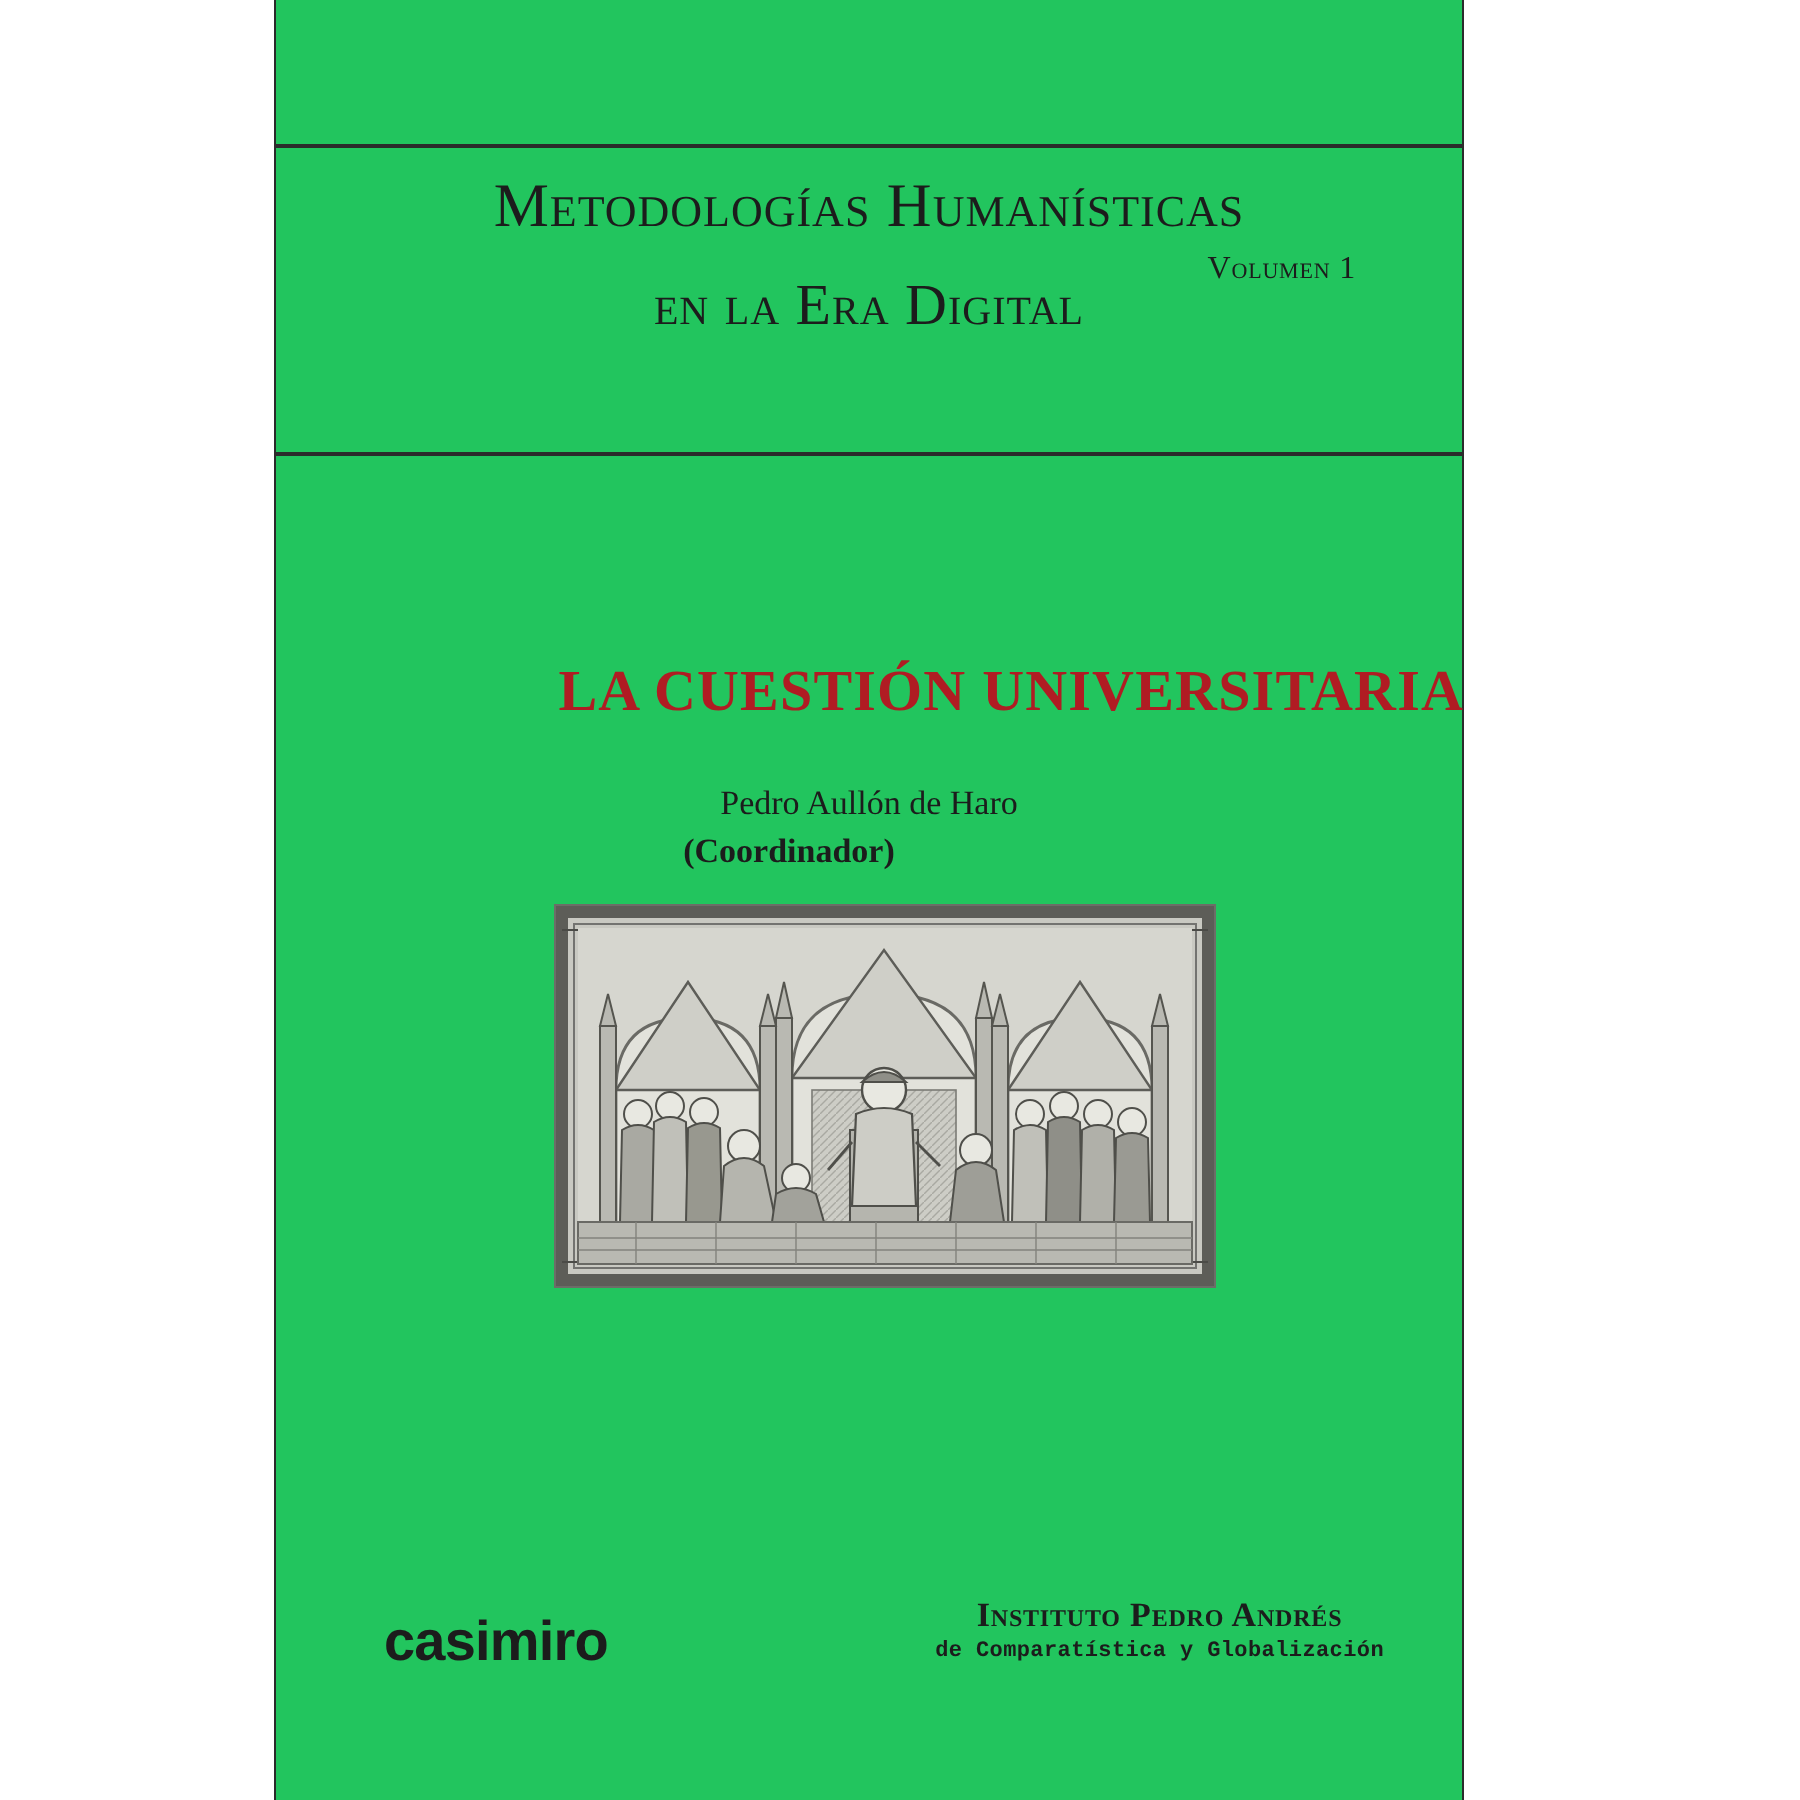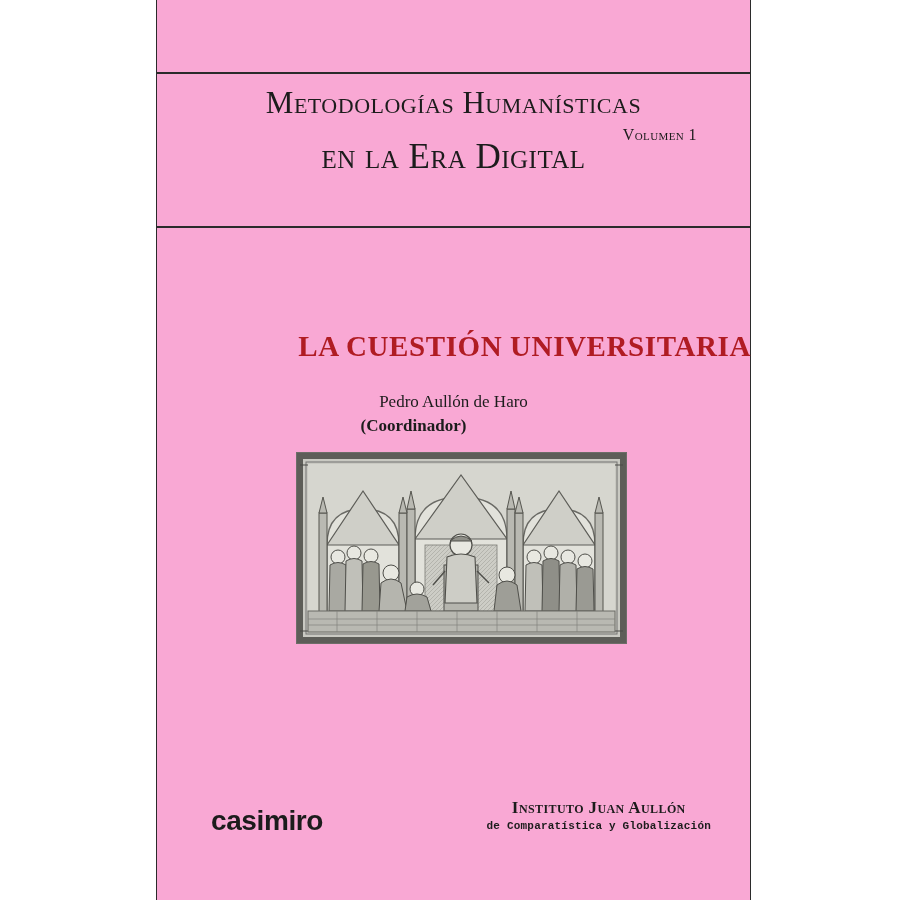--- a/index.html
+++ b/index.html
@@ -17,25 +17,25 @@
   .page {
     position: relative;
     width: 900px;
     height: 900px;
     background: #ffffff;
   }
 
   
   .cover {
     position: absolute;
-    left: 156px;
+    left: 137px;
     top: 0px;
     width: 595px;
     height: 900px;
-    background: #f9a8d4;
+    background: #22c55e;
     box-sizing: border-box;
   }
 
   
   .cover-rule-left,
   .cover-rule-right {
     position: absolute;
     top: 0;
     width: 1px;
     height: 900px;
@@ -72,21 +72,21 @@
     color: #1c1c1c;
     letter-spacing: 0.5px;
     line-height: 1.12;
   }
   .series-title-1 {
     font-size: 31px;
     font-variant: small-caps;
     margin: 0 0 2px 0;
   }
   .series-title-2 {
-    font-size: 35px;
+    font-size: 29px;
     font-variant: small-caps;
     margin: 16px;
   }
 
   .volume {
     position: absolute;
     right: 54px;
     top: 126px;
     font-family: "Liberation Serif", serif;
     font-variant: small-caps;
@@ -321,18 +321,18 @@
         <g stroke="#83837d" stroke-width="0.7">
           <path d="M11,166 H318 M11,172 H318"></path>
           <path d="M40,158 V179 M80,158 V179 M120,158 V179 M160,158 V179 M200,158 V179 M240,158 V179 M280,158 V179"></path>
         </g>
       </svg>
     </div>
 
     <div class="publisher">casimiro</div>
 
     <div class="institute">
-      <div class="institute-line1">Instituto Juan Aullón</div>
+      <div class="institute-line1">Instituto Pedro Andrés</div>
       <div class="institute-line2">de Comparatística y Globalización</div>
     </div>
 
   </div>
 </div>
 
 </body></html>

